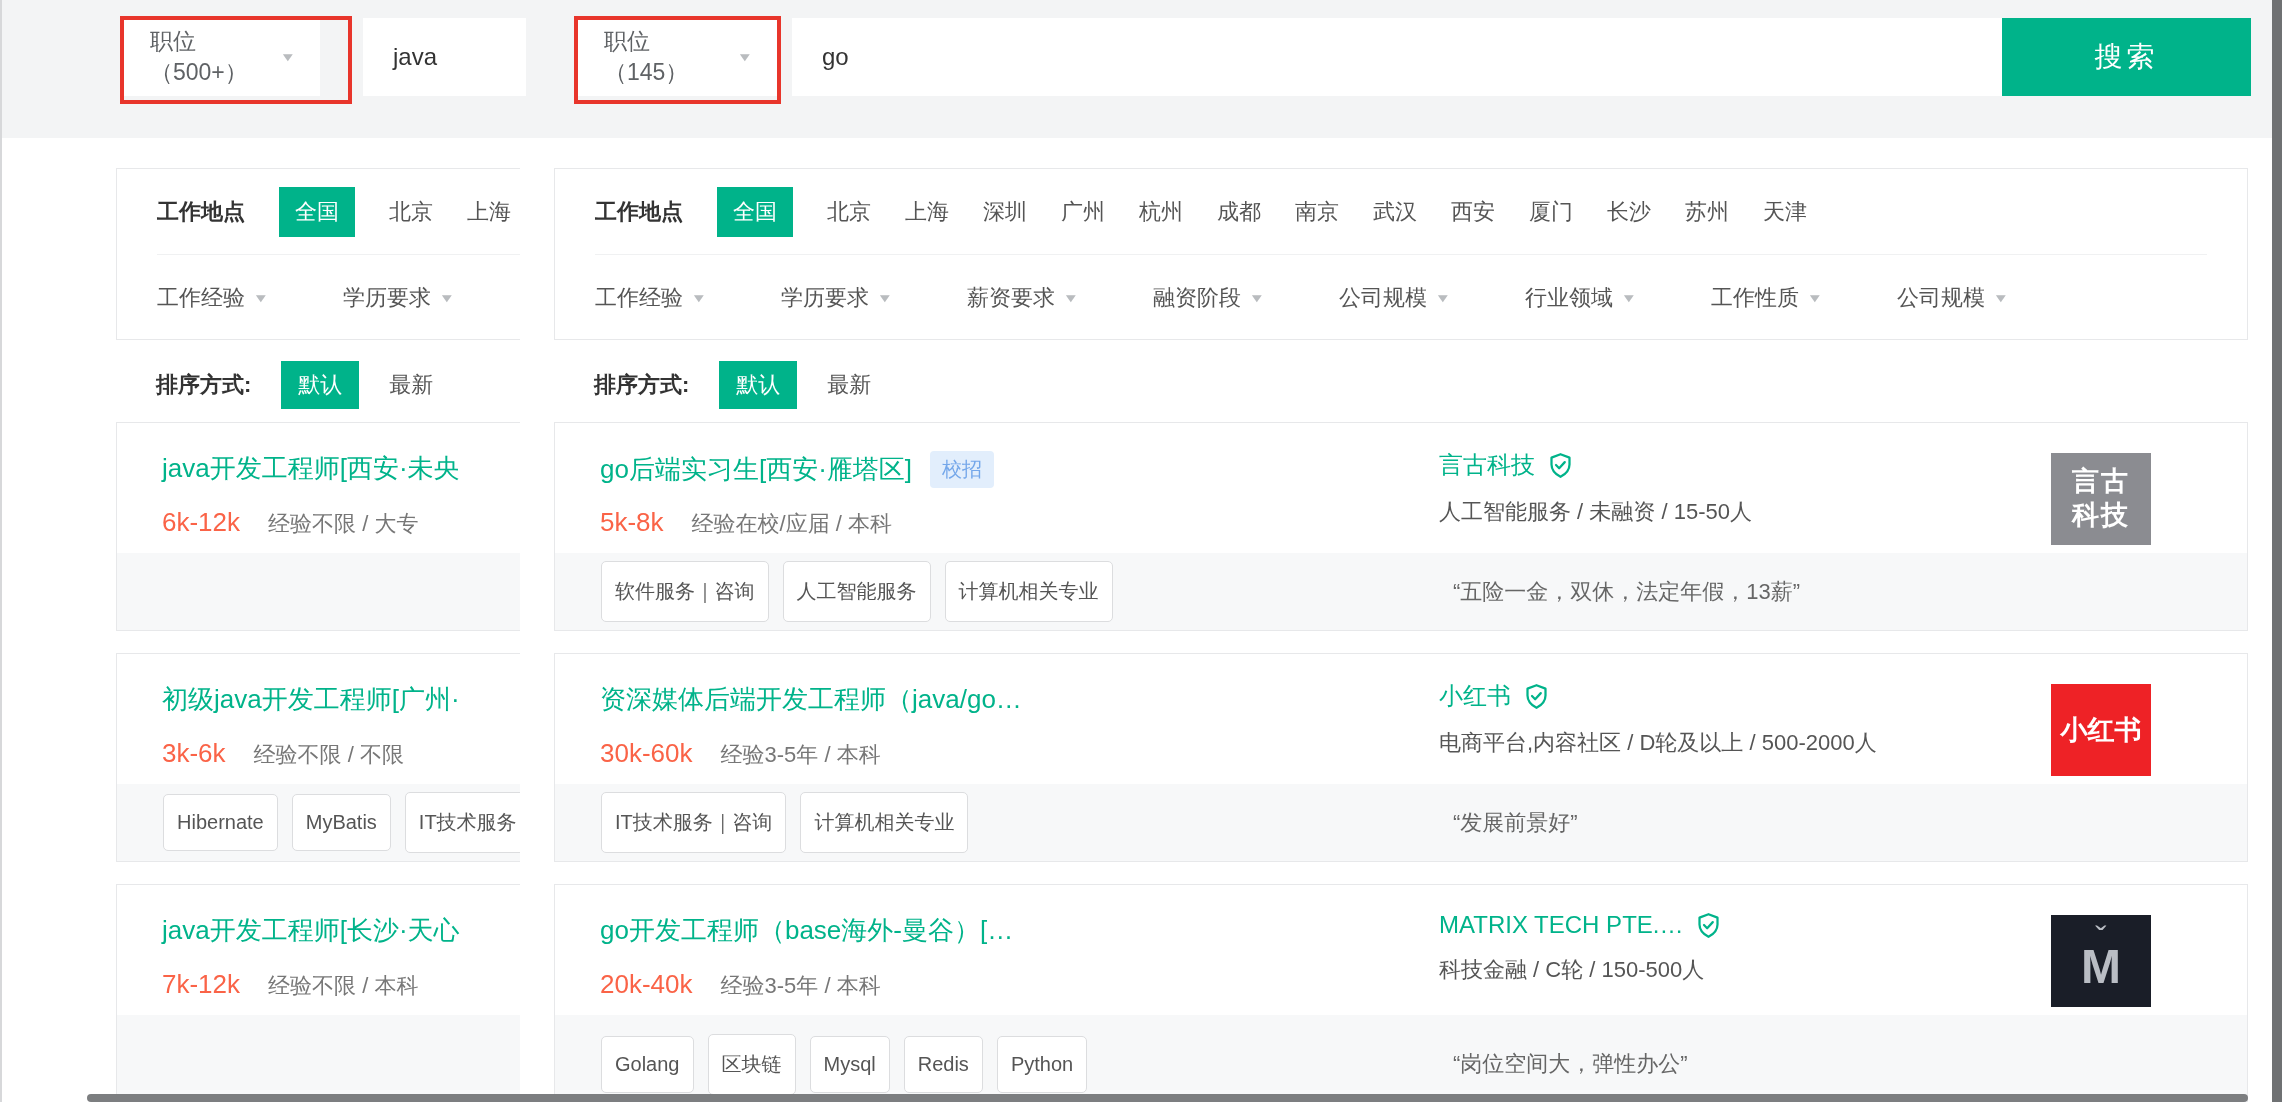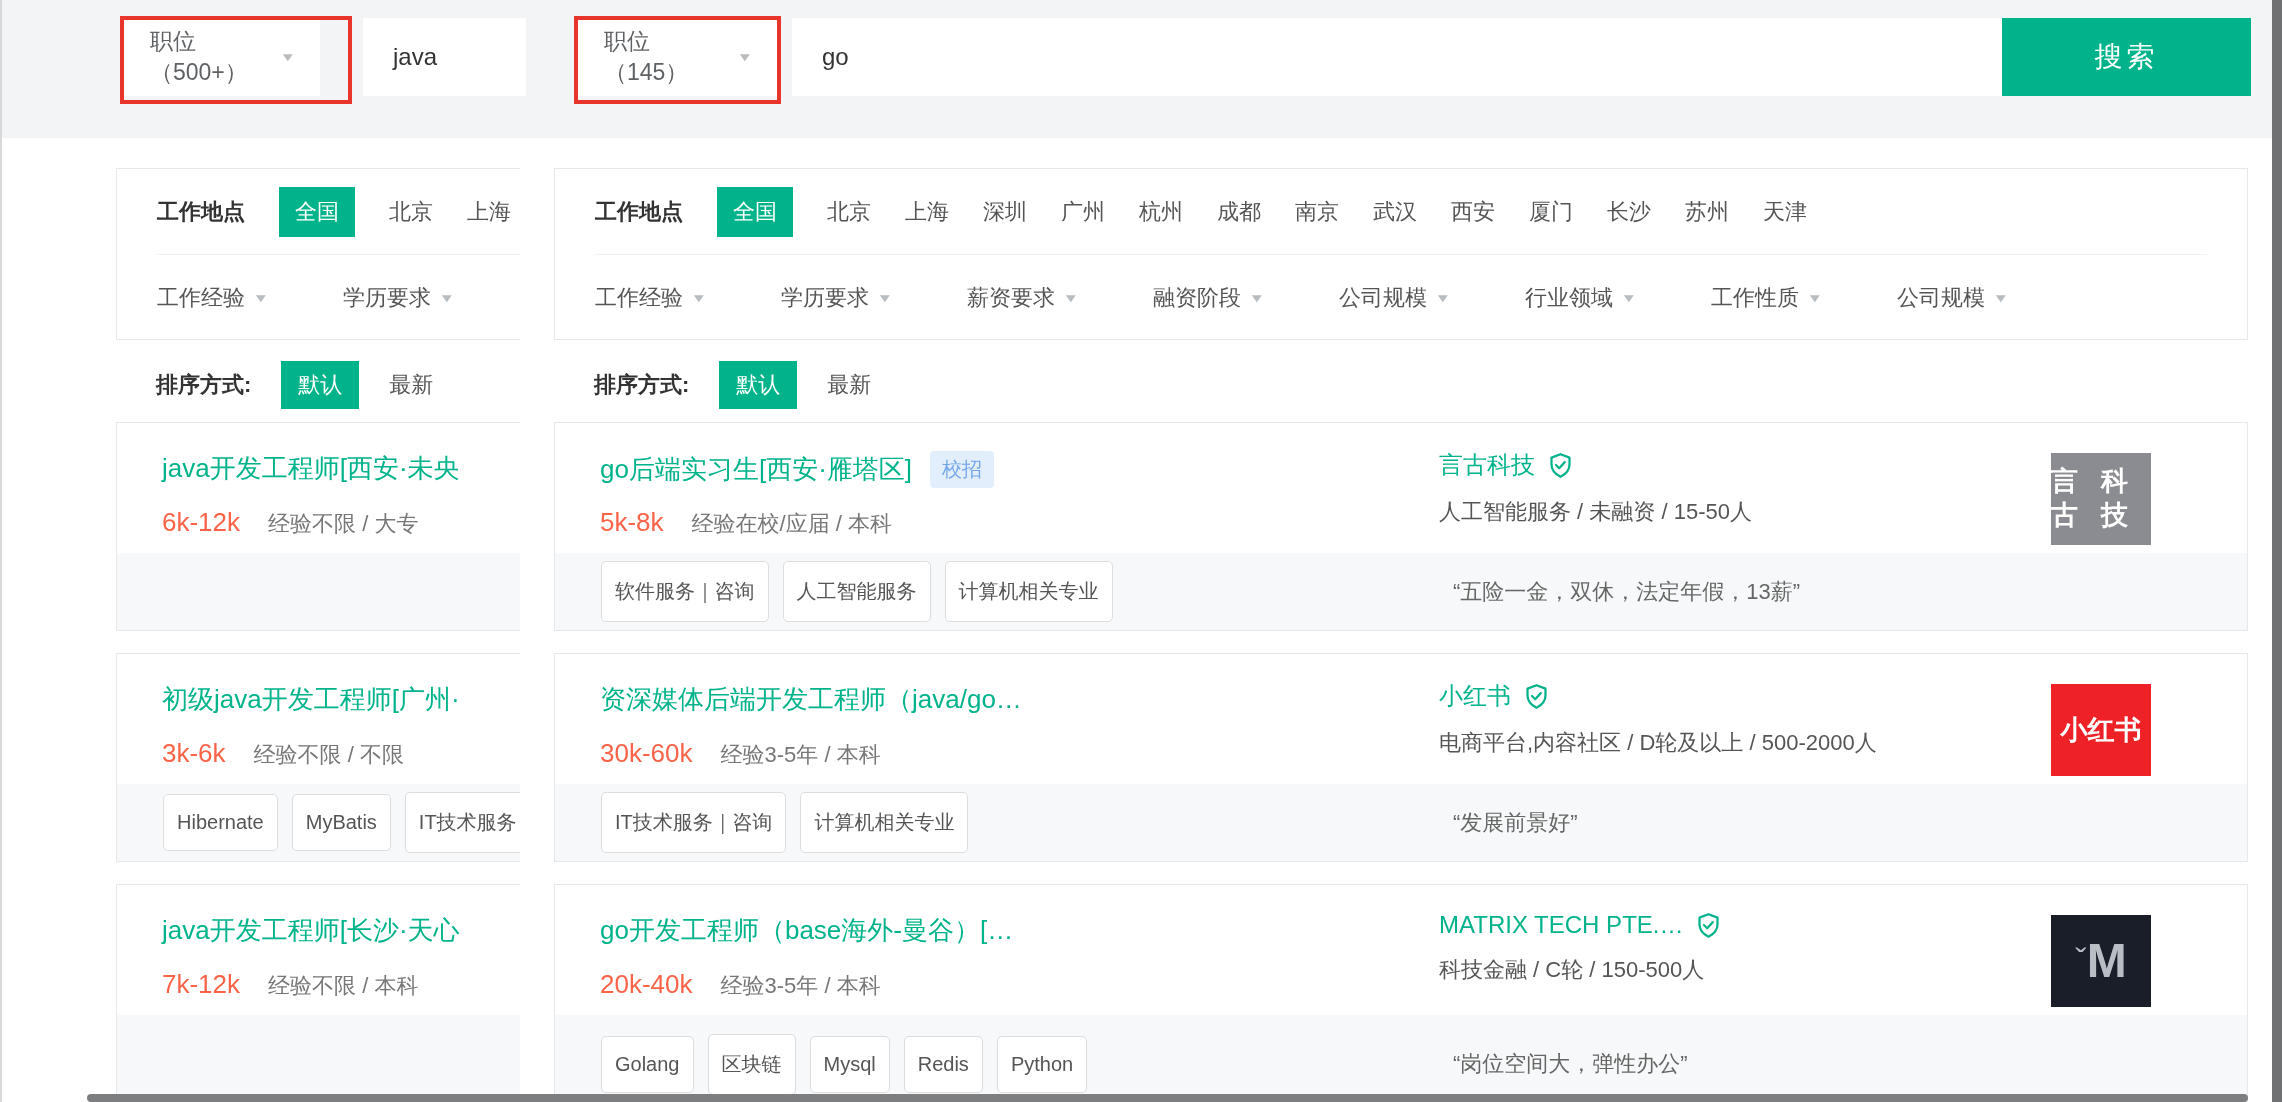--- a/index.html
+++ b/index.html
@@ -46,21 +46,21 @@
   .jtitle { font-size:26px; color:#00b38a; cursor:pointer; }
   .jbadge { background:#e2eefc; color:#74a7ea; font-size:20px; padding:5px 12px; border-radius:4px; }
   .jline2 { position:absolute; left:45px; top:84px; display:flex; align-items:baseline; gap:28px; white-space:nowrap; }
   .salary { font-size:26px; color:#fa6347; }
   .jmeta { font-size:22px; color:#777; }
   .tag { border:1px solid #dcdddf; background:#fff; color:#555; font-size:20px; padding:16px 13px; border-radius:5px; }
   .company-block { position:absolute; left:884px; top:26px; white-space:nowrap; }
   .cname { display:flex; align-items:center; gap:12px; font-size:24px; color:#00b38a; cursor:pointer; }
   .cmeta { font-size:22px; color:#555; margin-top:16px; }
   .quote { position:absolute; left:898px; font-size:22px; color:#666; }
-  .logo { position:absolute; left:1496px; top:30px; width:100px; height:92px; display:flex; flex-direction:row; align-items:center; justify-content:center; cursor:pointer; }
+  .logo { position:absolute; left:1496px; top:30px; width:100px; height:92px; display:flex; flex-direction:column; align-items:center; justify-content:center; cursor:pointer; }
   .logo-gray { background:#8b8c91; color:#fff; font-size:27px; font-weight:bold; line-height:1.25; letter-spacing:2px; }
   .logo-red  { background:#ee2226; color:#fff; font-size:27px; font-weight:bold; }
   .logo-dark { background:#1a1e28; color:#b9bdc4; }
   .m-caron { font-size:34px; line-height:10px; margin-bottom:2px; }
   .m-main  { font-size:48px; font-weight:bold; line-height:44px; }
   .shield { flex:0 0 auto; }
 
   
   .vscroll { position:absolute; right:0; top:0; width:10px; height:1102px; background:#6f7173; }
   .hscroll { position:absolute; left:85px; top:1094px; width:2161px; height:8px; background:#7c7e80; border-radius:4px; }

